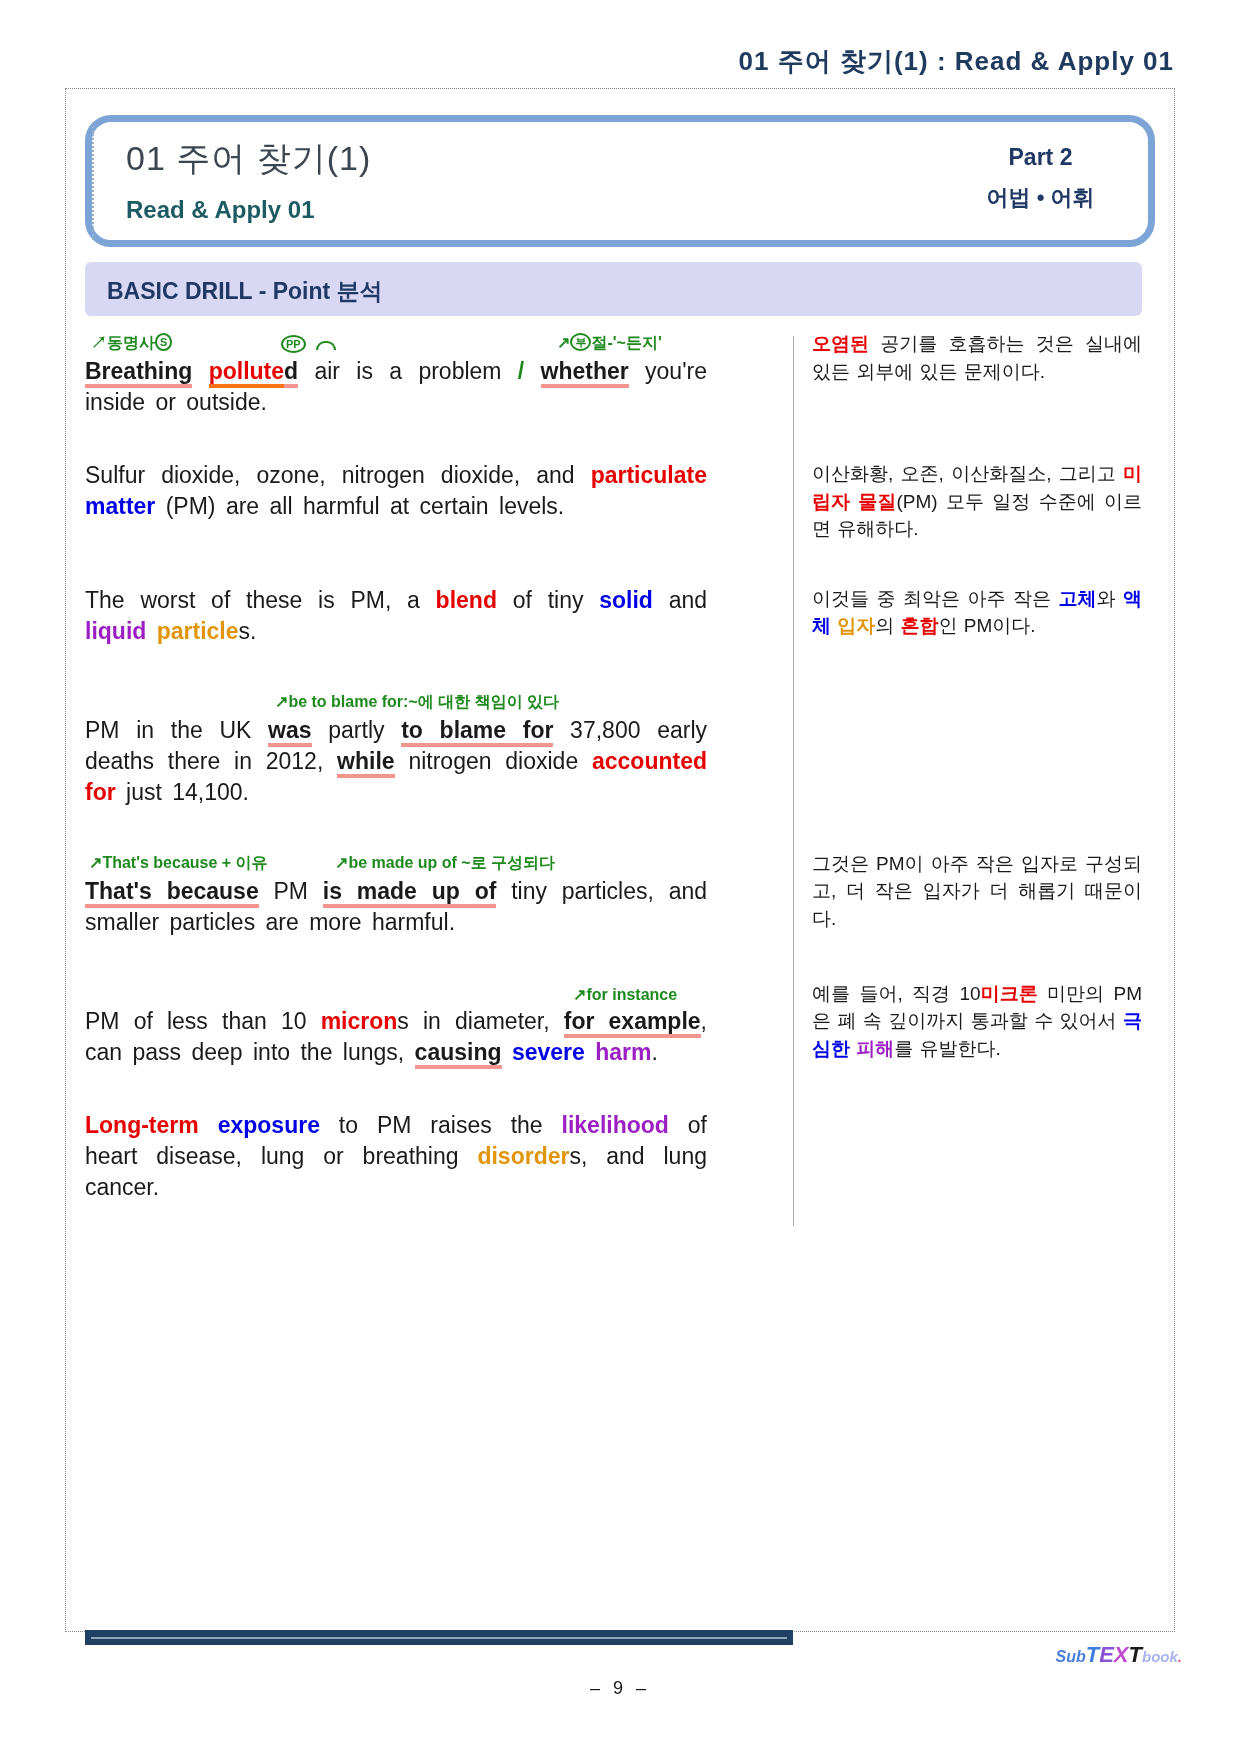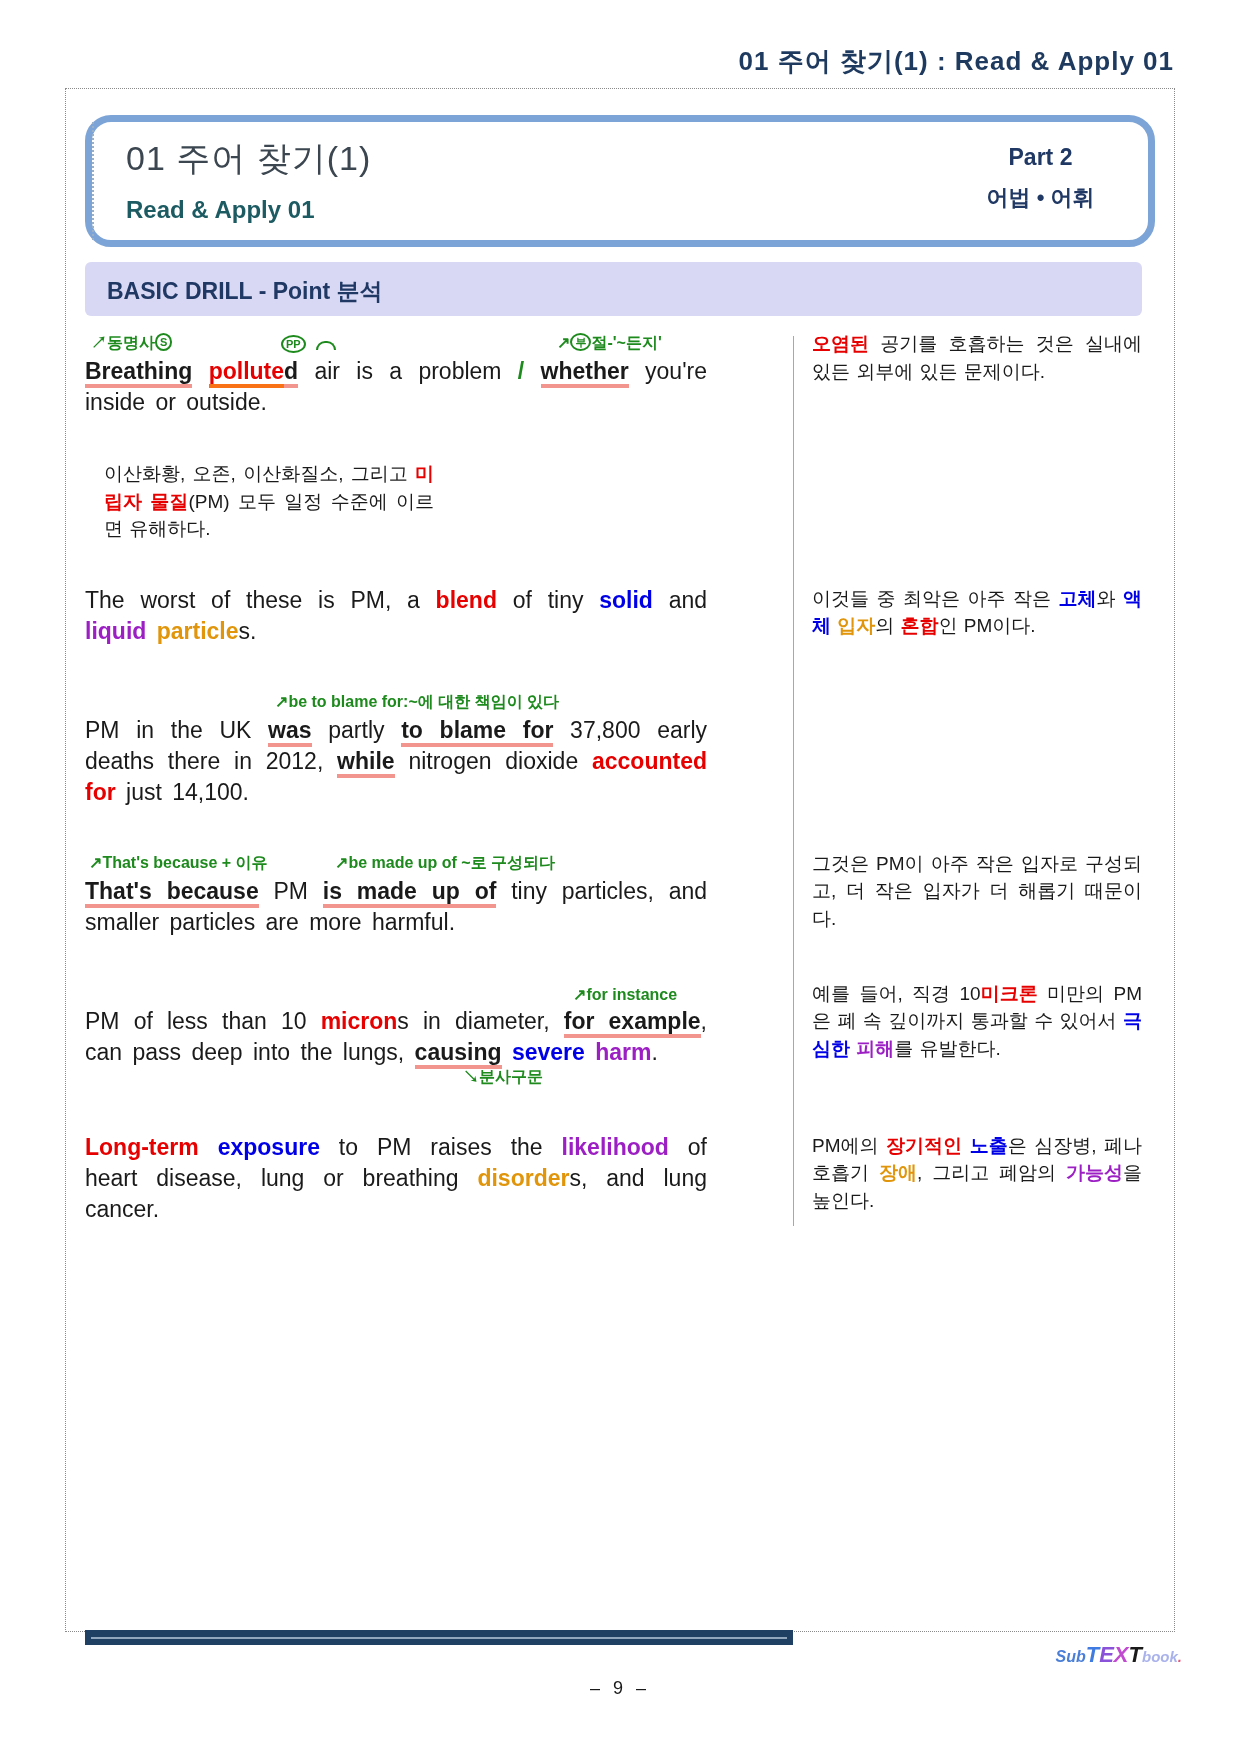--- a/index.html
+++ b/index.html
@@ -112,20 +112,23 @@
           <span class="ann" style="left: 196px;"><span class="circ">PP</span><span class="arc"></span></span>
           <span class="ann" style="left: 472px;"><span>↗</span><span class="circ">부</span><span>절-'~든지'</span></span>
         </div>
         <div class="sent"><span class="run bu">Breathing</span><span class="run plain"> </span><span class="run bu-red">pollute</span><span class="run bu">d</span><span class="run plain"> air is a problem </span><span class="run green">/</span><span class="run plain"> </span><span class="run bu">whether</span><span class="run plain"> you're inside or outside.</span></div>
       </div>
       <div class="cell-ko">
         <div class="ko-text"><span class="run red">오염된</span><span class="run plain"> 공기를 호흡하는 것은 실내에 있든 외부에 있든 문제이다.</span></div>
       </div>
     </div>
     <div class="row">
+      <div class="cell-en">
+        <div class="sent"><span class="run plain">Sulfur dioxide, ozone, nitrogen dioxide, and </span><span class="run red">particulate</span><span class="run plain"> </span><span class="run blue">matter</span><span class="run plain"> (PM) are all harmful at certain levels.</span></div>
+      </div>
       <div class="cell-ko">
         <div class="ko-text"><span class="run plain">이산화황, 오존, 이산화질소, 그리고 </span><span class="run red">미립자 물질</span><span class="run plain">(PM) 모두 일정 수준에 이르면 유해하다.</span></div>
       </div>
     </div>
     <div class="row">
       <div class="cell-en">
         <div class="sent"><span class="run plain">The worst of these is PM, a </span><span class="run red">blend</span><span class="run plain"> of tiny </span><span class="run blue">solid</span><span class="run plain"> and </span><span class="run purple">liquid</span><span class="run plain"> </span><span class="run orange">particle</span><span class="run plain">s.</span></div>
       </div>
       <div class="cell-ko">
         <div class="ko-text"><span class="run plain">이것들 중 최악은 아주 작은 </span><span class="run blue">고체</span><span class="run plain">와 </span><span class="run blue">액체</span><span class="run plain"> </span><span class="run orange">입자</span><span class="run plain">의 </span><span class="run red">혼합</span><span class="run plain">인 PM이다.</span></div>
@@ -150,34 +153,28 @@
       <div class="cell-ko">
         <div class="ko-text"><span class="run plain">그것은 PM이 아주 작은 입자로 구성되고, 더 작은 입자가 더 해롭기 때문이다.</span></div>
       </div>
     </div>
     <div class="row">
       <div class="cell-en">
         <div class="ann-line">
           <span class="ann" style="left: 488px;"><span>↗for instance</span></span>
         </div>
         <div class="sent"><span class="run plain">PM of less than 10 </span><span class="run red">micron</span><span class="run plain">s in diameter, </span><span class="run bu">for example</span><span class="run plain">, can pass deep into the lungs, </span><span class="run bu">causing</span><span class="run plain"> </span><span class="run blue">severe</span><span class="run plain"> </span><span class="run purple">harm</span><span class="run plain">.</span></div>
-        <div class="ann-line below">
-          <span class="ann" style="left: 378px;"><span>↘분사구문</span></span>
-        </div>
       </div>
       <div class="cell-ko">
         <div class="ko-text"><span class="run plain">예를 들어, 직경 10</span><span class="run red">미크론</span><span class="run plain"> 미만의 PM은 폐 속 깊이까지 통과할 수 있어서 </span><span class="run blue">극심한</span><span class="run plain"> </span><span class="run purple">피해</span><span class="run plain">를 유발한다.</span></div>
       </div>
     </div>
     <div class="row">
       <div class="cell-en">
         <div class="sent"><span class="run red">Long-term</span><span class="run plain"> </span><span class="run blue">exposure</span><span class="run plain"> to PM raises the </span><span class="run purple">likelihood</span><span class="run plain"> of heart disease, lung or breathing </span><span class="run orange">disorder</span><span class="run plain">s, and lung cancer.</span></div>
-      </div>
-      <div class="cell-ko">
-        <div class="ko-text"><span class="run plain">PM에의 </span><span class="run red">장기적인</span><span class="run plain"> </span><span class="run blue">노출</span><span class="run plain">은 심장병, 폐나 호흡기 </span><span class="run orange">장애</span><span class="run plain">, 그리고 폐암의 </span><span class="run purple">가능성</span><span class="run plain">을 높인다.</span></div>
       </div>
     </div>
   </div>
 
 <div class="footer-bar">
   <div class="footer-bar-inner"></div>
 </div>
 
 <div class="brand-logo"><span class="lg-sub">Sub</span><span class="lg-t1">T</span><span class="lg-e">E</span><span class="lg-x">X</span><span class="lg-t2">T</span><span class="lg-book">book</span><span class="lg-dot">.</span></div>
 

